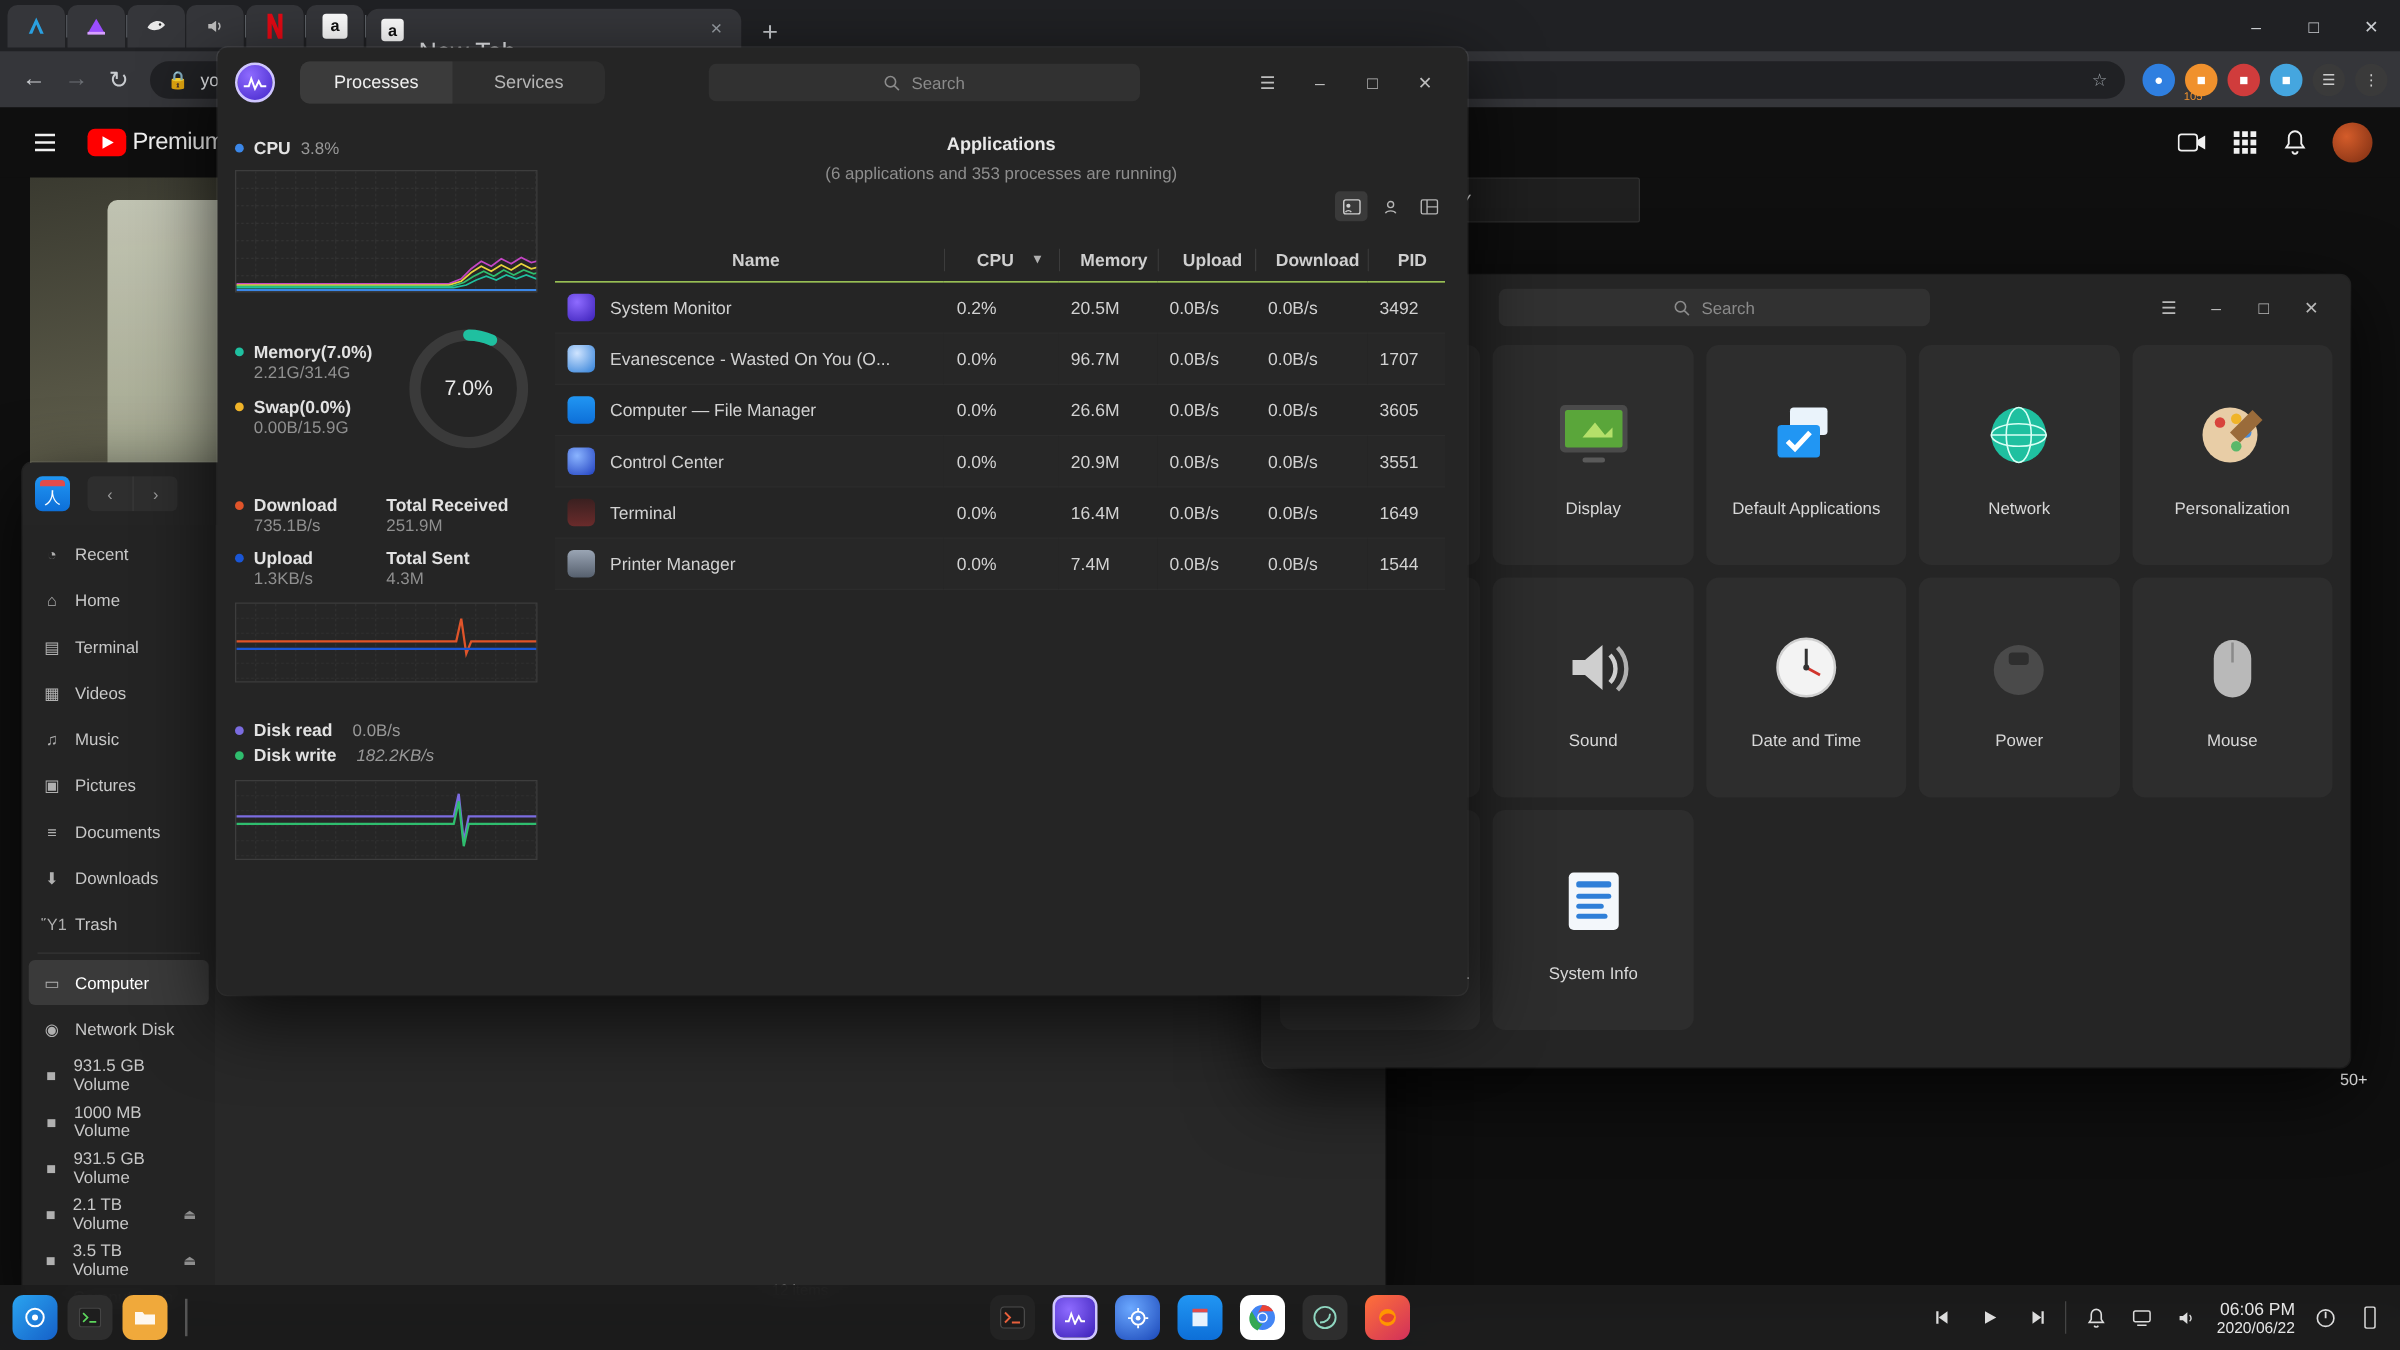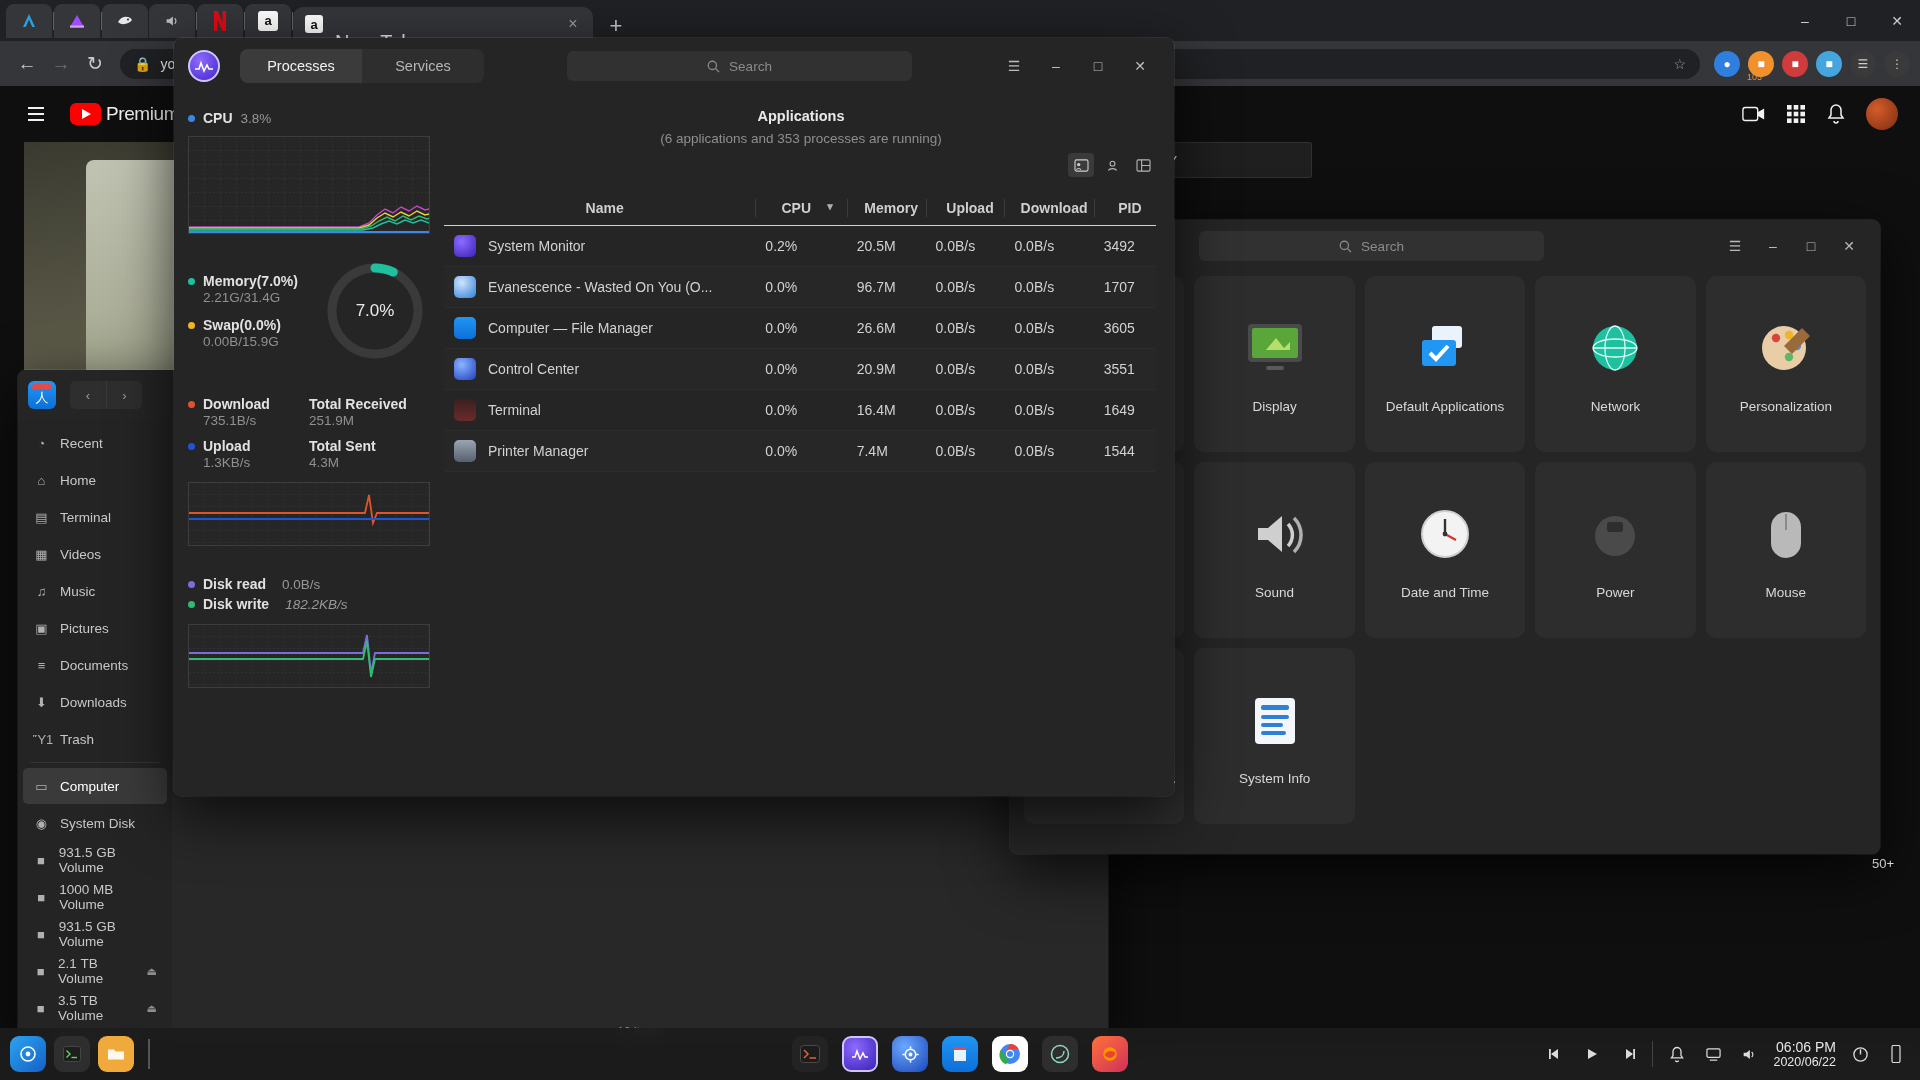--- a/index.html
+++ b/index.html
@@ -449,21 +449,21 @@
           <span class="fm-ic">Ὕ1</span>
           <span>Trash</span>
         </div>
         <div class="fm-divider"></div>
         <div class="fm-item sel">
           <span class="fm-ic">▭</span>
           <span>Computer</span>
         </div>
         <div class="fm-item">
           <span class="fm-ic">◉</span>
-          <span>System Disk</span>
+          <span>Network Disk</span>
         </div>
         <div class="fm-item">
           <span class="fm-ic">■</span>
           <span>931.5 GB Volume</span>
         </div>
         <div class="fm-item">
           <span class="fm-ic">■</span>
           <span>1000 MB Volume</span>
         </div>
         <div class="fm-item">

